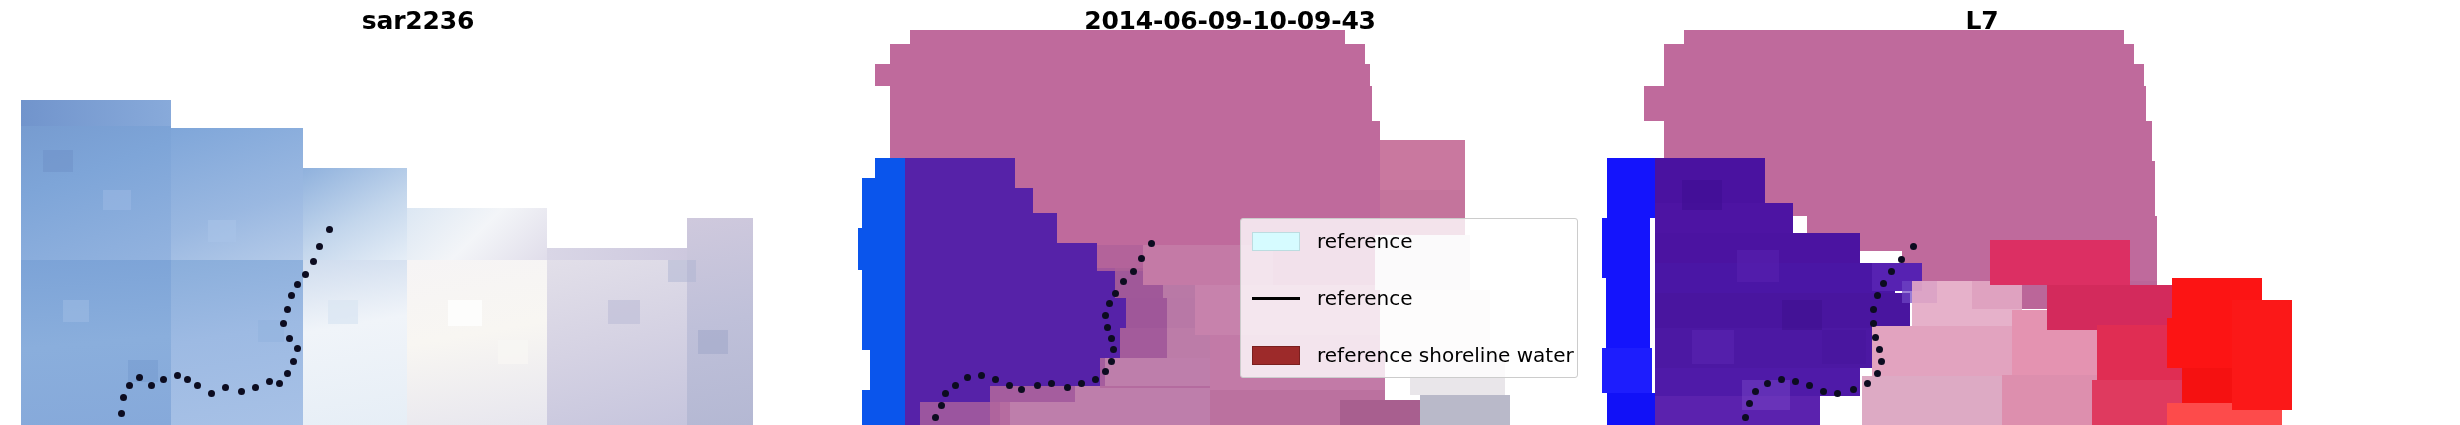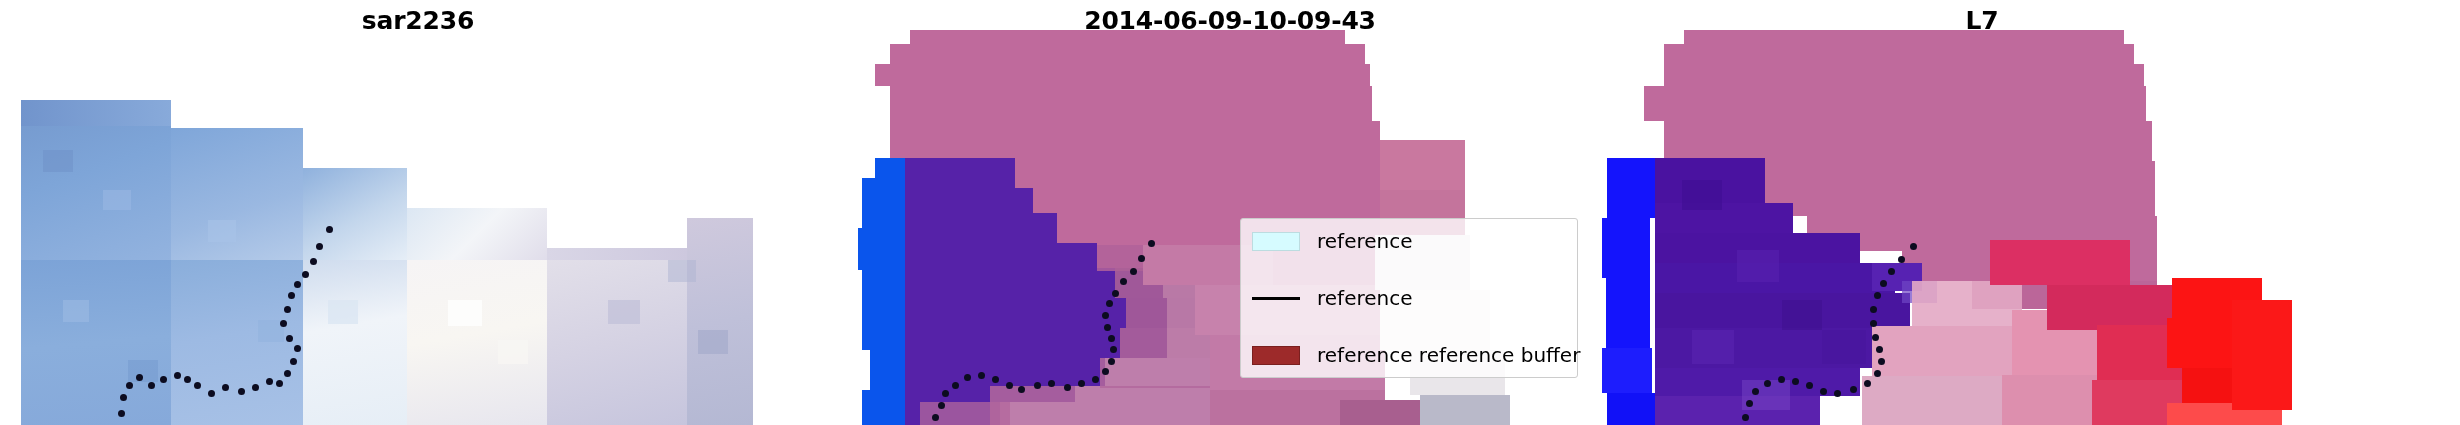--- a/index.html
+++ b/index.html
@@ -219,21 +219,21 @@
         </div>
 
 
         <div class="legend-row">
           <span class="swatch line"></span>
           <span class="legend-label">reference</span>
         </div>
 
         <div class="legend-row">
           <span class="swatch buffer" style="background:#9d2a2a;"></span>
-          <span class="legend-label">reference reference buffer</span>
+          <span class="legend-label">reference shoreline water</span>
         </div>
 
       </div>
     </div>
   </div>
 
   <div class="panel" id="panel-l7">
     <div class="panel-title">L7</div>
 
     <div class="canvas">

